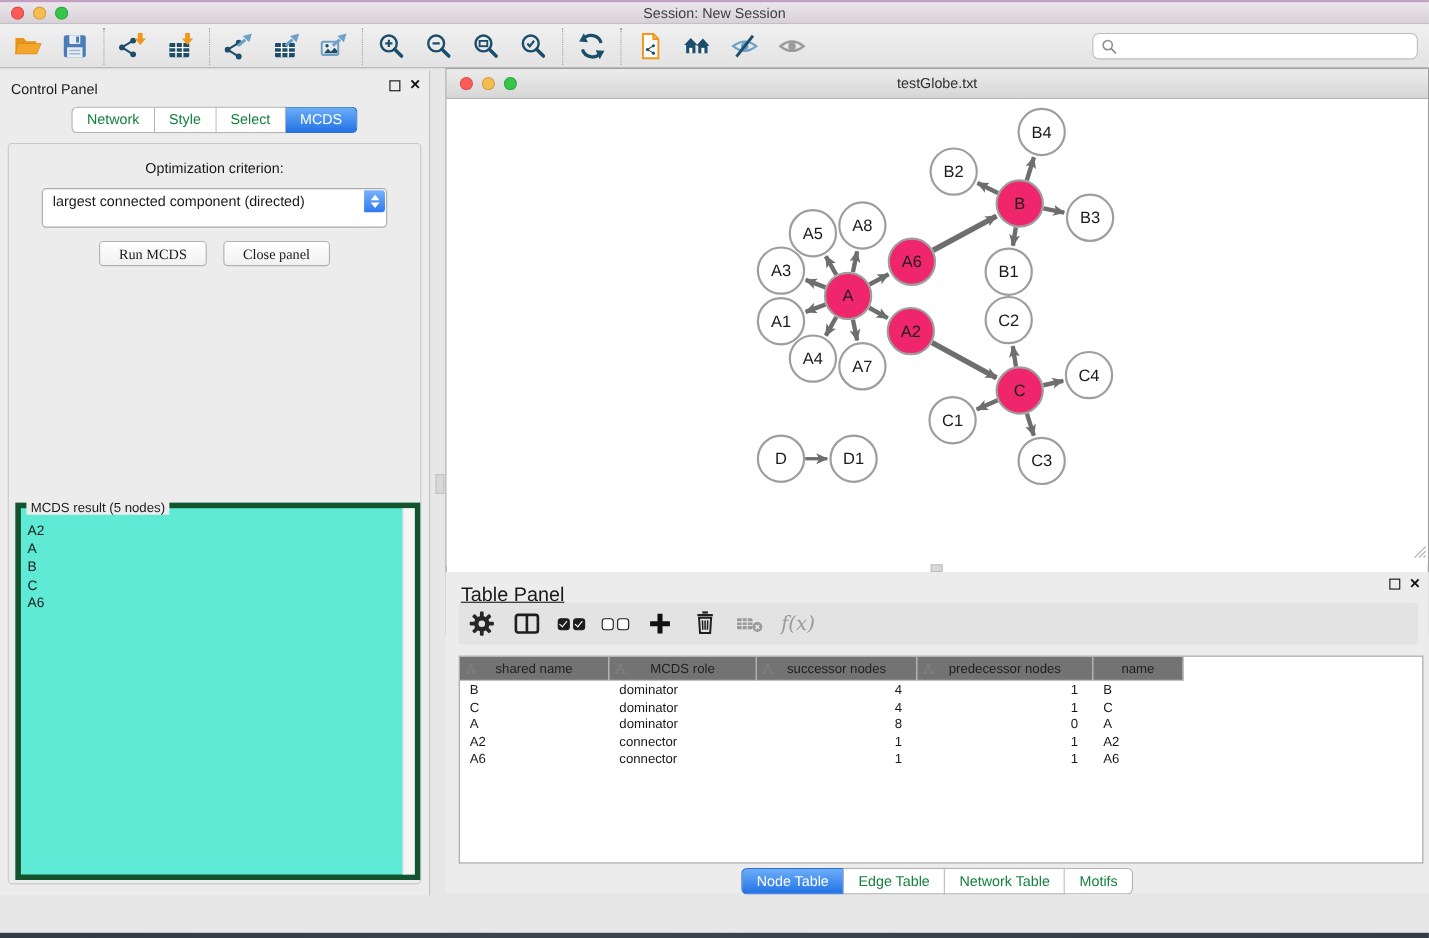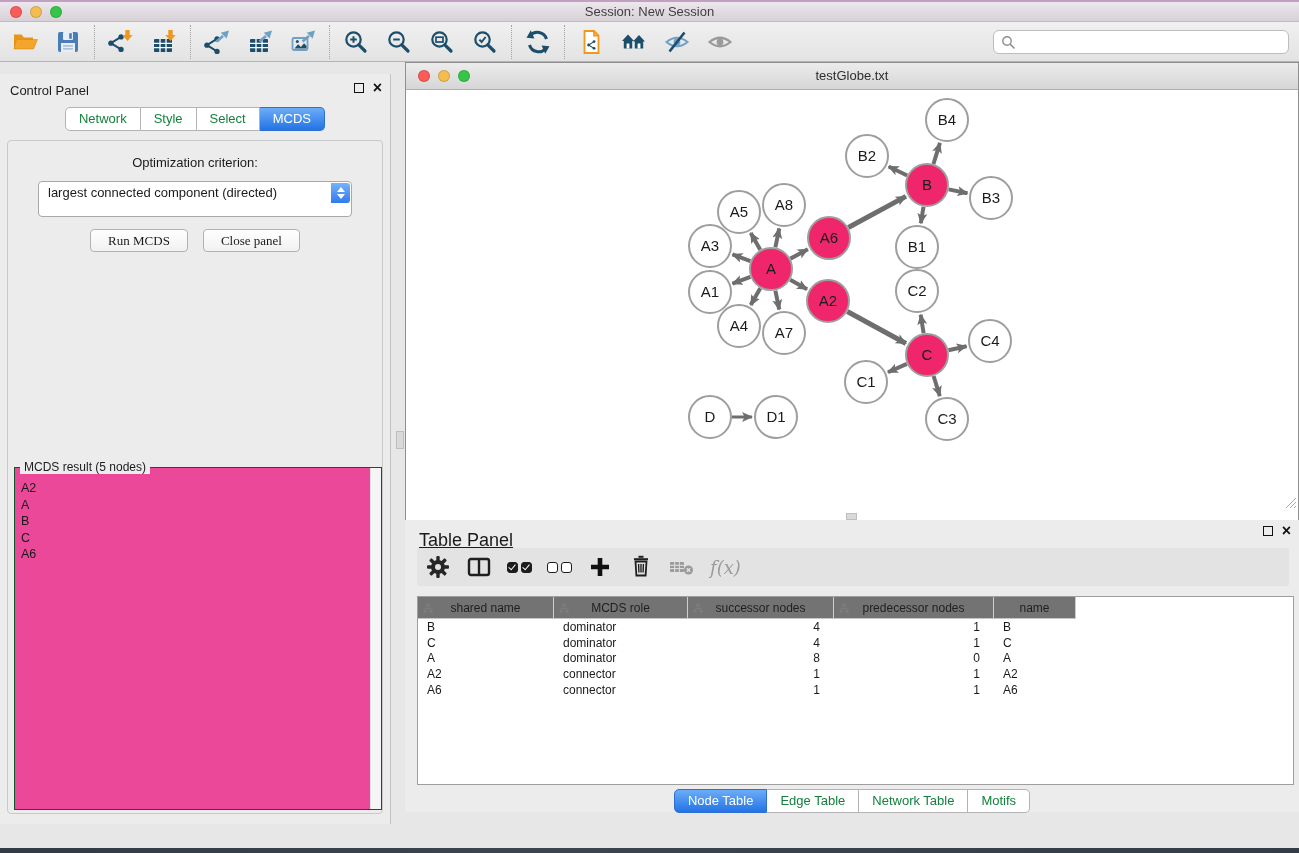--- a/index.html
+++ b/index.html
@@ -24,21 +24,21 @@
     background:linear-gradient(#f0f0f0,#e3e3e3); border-bottom:1px solid #b4b4b4;
     display:flex; align-items:center; padding:0 10px; }
   .tb-group { display:flex; align-items:center; gap:13px; }
   .tb-sep { width:0; height:34px; border-left:1px dotted #a3a3a3; margin:0 11px; }
   .tb-icon { width:30px; height:30px; display:flex; align-items:center; justify-content:center; cursor:default; }
   .search-box { margin-left:auto; width:296px; height:24px; background:#fff; border:1px solid #bdbdbd;
     border-radius:6px; display:flex; align-items:center; padding:0 7px; gap:5px; }
   .search-box input { border:none; outline:none; flex:1; font-size:13px; background:transparent; font-family:inherit; }
 
   
-  .control-panel { position:absolute; left:0; top:74px; width:391px; height:750px;
+  .control-panel { position:absolute; left:0; top:64px; width:391px; height:750px;
     background:#ececec; border-right:1px solid #c3c3c3; }
   .panel-head { position:relative; height:30px; }
   .panel-head .panel-title { position:absolute; left:10px; top:9px; font-size:13px; color:#1d1d1d; }
   .panel-btns { position:absolute; right:8px; top:9px; display:flex; gap:9px; align-items:center; }
   .float-icon { width:10px; height:10px; border:1.6px solid #111; display:inline-block; }
   .close-icon { font-size:16px; font-weight:700; line-height:10px; color:#111; }
 
   .seg { display:inline-flex; }
   .seg-tab { background:#fff; border:1px solid #b3b3b3; border-left:none; padding:3px 13px 4px;
     font-size:13px; color:#15803d; }
@@ -54,21 +54,21 @@
     border:1px solid #a9a9a9; border-radius:4px; font-size:13px; line-height:22px; padding-left:9px; }
   .stepper { position:absolute; right:1px; top:1px; width:19px; height:20px; border-radius:0 3px 3px 0;
     background:linear-gradient(#79b2fa,#2f7af0); display:flex; flex-direction:column; align-items:center; justify-content:center; gap:2px;}
   .stepper .up { width:0; height:0; border-left:4px solid transparent; border-right:4px solid transparent; border-bottom:5px solid #fff; }
   .stepper .down { width:0; height:0; border-left:4px solid transparent; border-right:4px solid transparent; border-top:5px solid #fff; }
   .cp-buttons { display:flex; justify-content:center; gap:15px; margin-top:12px;font-family:Liberation Serif, serif; }
   .mac-btn { background:linear-gradient(#ffffff,#f1f1f1); border:1px solid #b2b2b2; border-radius:4px;
     height:23px; padding:0 17px; font-size:13px; font-family:inherit; color:#1a1a1a; }
 
   .result-group { position:absolute; left:14px; top:393px; width:368px; height:343px;
-    border:1px solid #14532d; background:#ec4899; }
+    border:5px solid #14532d; background:#5eead4; }
   .result-title { position:absolute; top:-8px; left:5px; background:#ececec; padding:0 4px; font-size:12px; color:#1c1c1c;}
   .result-scrollbar { position:absolute; right:0; top:0; bottom:0; width:11px; background:#f5f5f5; border-left:1px solid #dedede; }
   .result-list { position:absolute; inset:0 12px 0 0; padding:12px 0 0 6px; font-size:12.5px; line-height:16.5px; overflow:hidden;}
 
   
   .net-window { position:absolute; left:405px; top:62px; width:894px; height:515px;
     background:#fff; border:1px solid #8f8f8f; }
   .net-titlebar { position:relative; height:27px; background:linear-gradient(#ececec,#d6d6d6);
     border-bottom:1px solid #b0b0b0; }
   .net-titlebar .title { text-align:center; line-height:26px; font-size:13px; color:#2e2e2e; }

